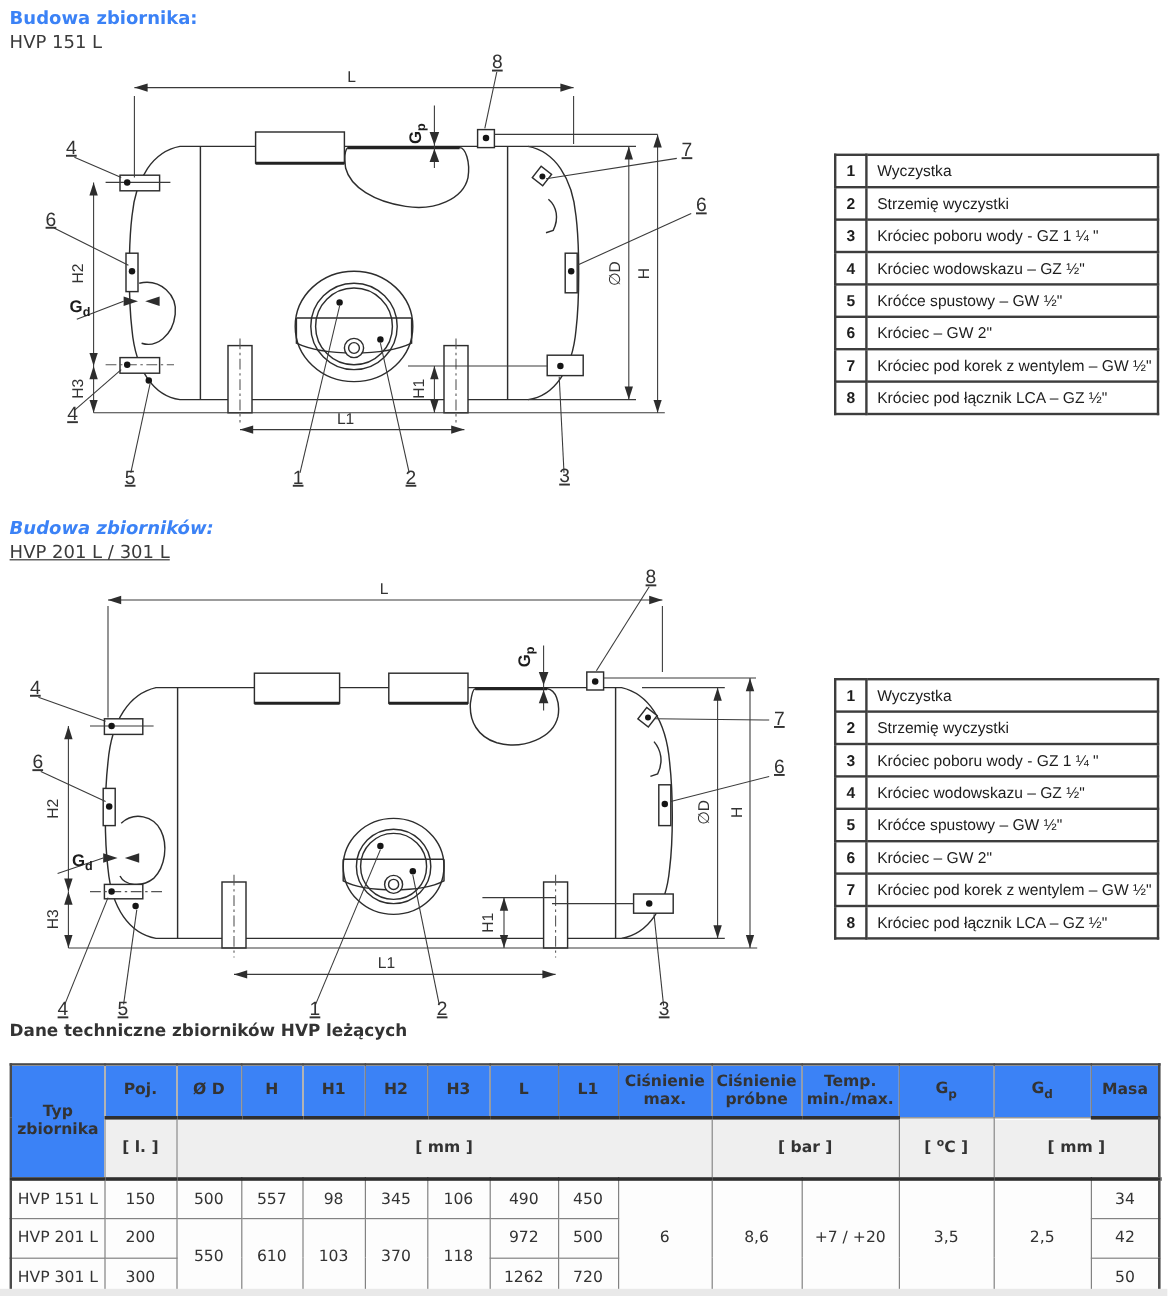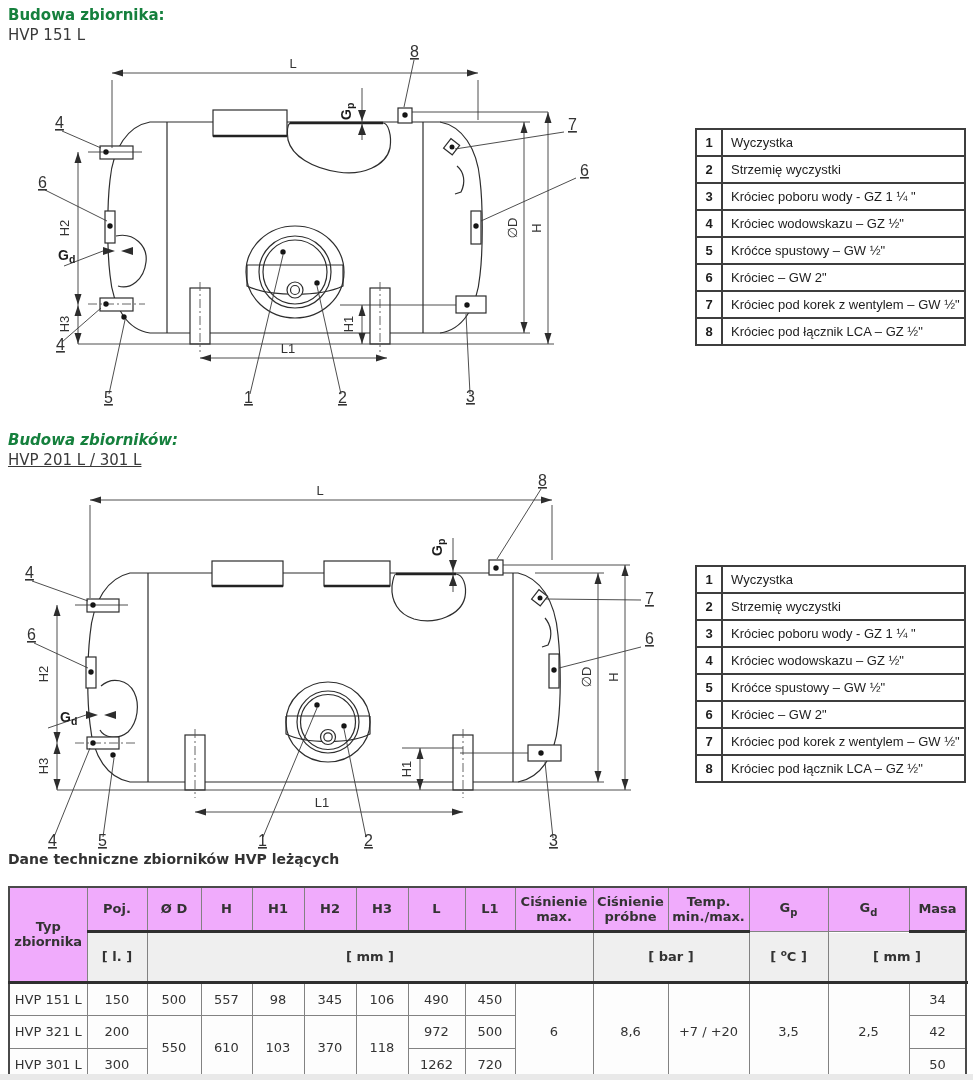--- a/index.html
+++ b/index.html
@@ -1,34 +1,34 @@
 <!DOCTYPE html>
 <html><head>
 <meta charset="utf-8">
 <style>
   html,body{margin:0;padding:0;}
   body{position:relative;width:973px;height:1080px;background:#fff;overflow:hidden;
        font-family:"DejaVu Sans",sans-serif;}
   .abs{position:absolute;}
-  .h-title{font:bold 15px "DejaVu Sans",sans-serif;color:#15803d;}
+  .h-title{font:bold 15px "DejaVu Sans",sans-serif;color:#3b82f6;}
   .h-sub{font:15px "DejaVu Sans",sans-serif;color:#3a3a3a;}
   .tbl-title{font:bold 14px "DejaVu Sans",sans-serif;color:#333;}
 
   
   .legend{border-collapse:collapse;table-layout:fixed;width:271px;
           font-family:"Liberation Sans",sans-serif;font-size:13px;color:#1d1d1d;}
   .legend td{border:2px solid #3d3d3d;height:23px;padding:1px 2px 1px 8px;background:#fff;}
   .legend td.n{width:24px;text-align:center;font-weight:bold;padding:1px 0;}
 
   
   .spec{border-collapse:collapse;table-layout:fixed;width:957px;border:2px solid #4a4a4a;
         font-family:"DejaVu Sans",sans-serif;font-size:13px;color:#333;}
   .spec th,.spec td{border:1px solid #828282;text-align:center;vertical-align:middle;
         background:#fdfdfd;padding:2px 1px;overflow:hidden;}
-  .spec th{background:#f0abfc;font-weight:bold;}
+  .spec th{background:#3b82f6;font-weight:bold;}
   .spec td.unit{background:#efefef;font-weight:bold;}
   .spec .hb{border-bottom:3px solid #2f2f2f !important;}
   .spec sub{font-size:10px;}
   .spec sup{font-size:9px;vertical-align:super;}
   .r1{height:44px;} .r2{height:30px;} .rd{height:33px;}
 
   
   .ln{stroke:#2d2d2d;stroke-width:1.2;fill:none;}
   .lf{stroke:#2d2d2d;stroke-width:1.2;fill:#fff;}
   .thk{stroke:#222;stroke-width:2.6;fill:none;}
@@ -427,21 +427,21 @@
     <td>490</td>
     <td>450</td>
     <td rowspan="3">6</td>
     <td rowspan="3">8,6</td>
     <td rowspan="3">+7 / +20</td>
     <td rowspan="3">3,5</td>
     <td rowspan="3">2,5</td>
     <td>34</td>
   </tr>
   <tr class="rd">
-    <td>HVP 321 L</td>
+    <td>HVP 201 L</td>
     <td>200</td>
     <td rowspan="2">550</td>
     <td rowspan="2">610</td>
     <td rowspan="2">103</td>
     <td rowspan="2">370</td>
     <td rowspan="2">118</td>
     <td>972</td>
     <td>500</td>
     <td>42</td>
   </tr>

